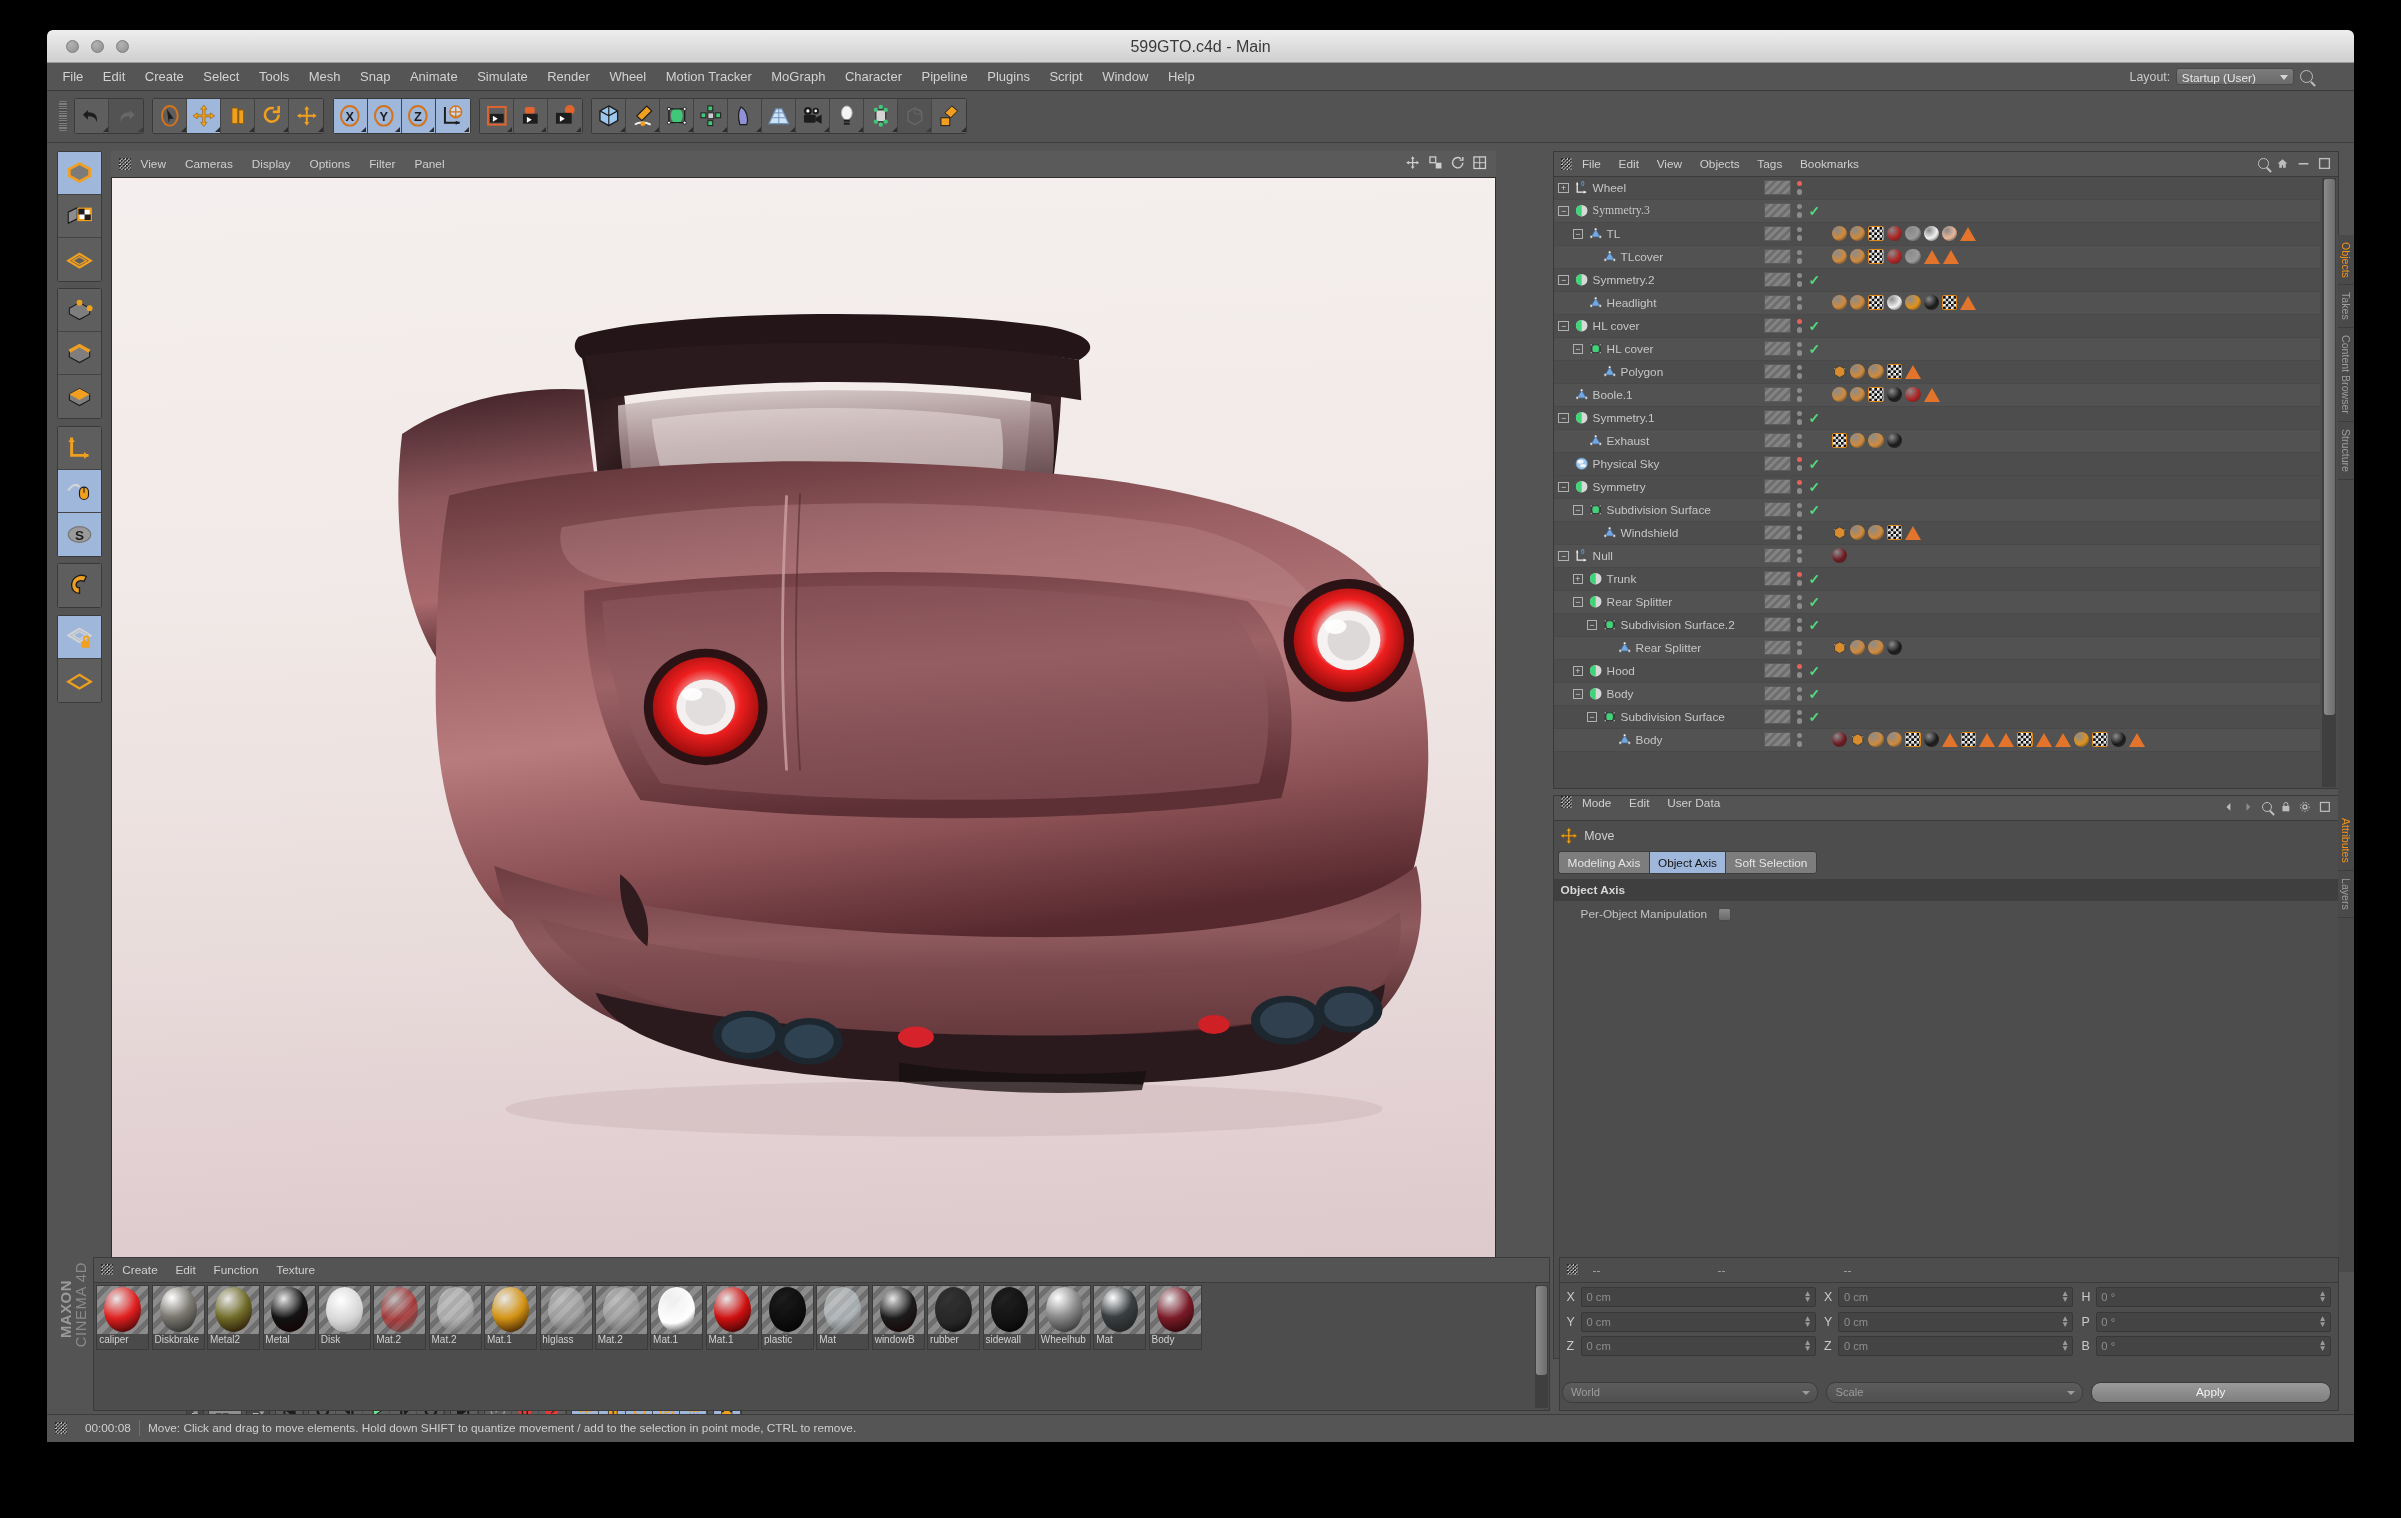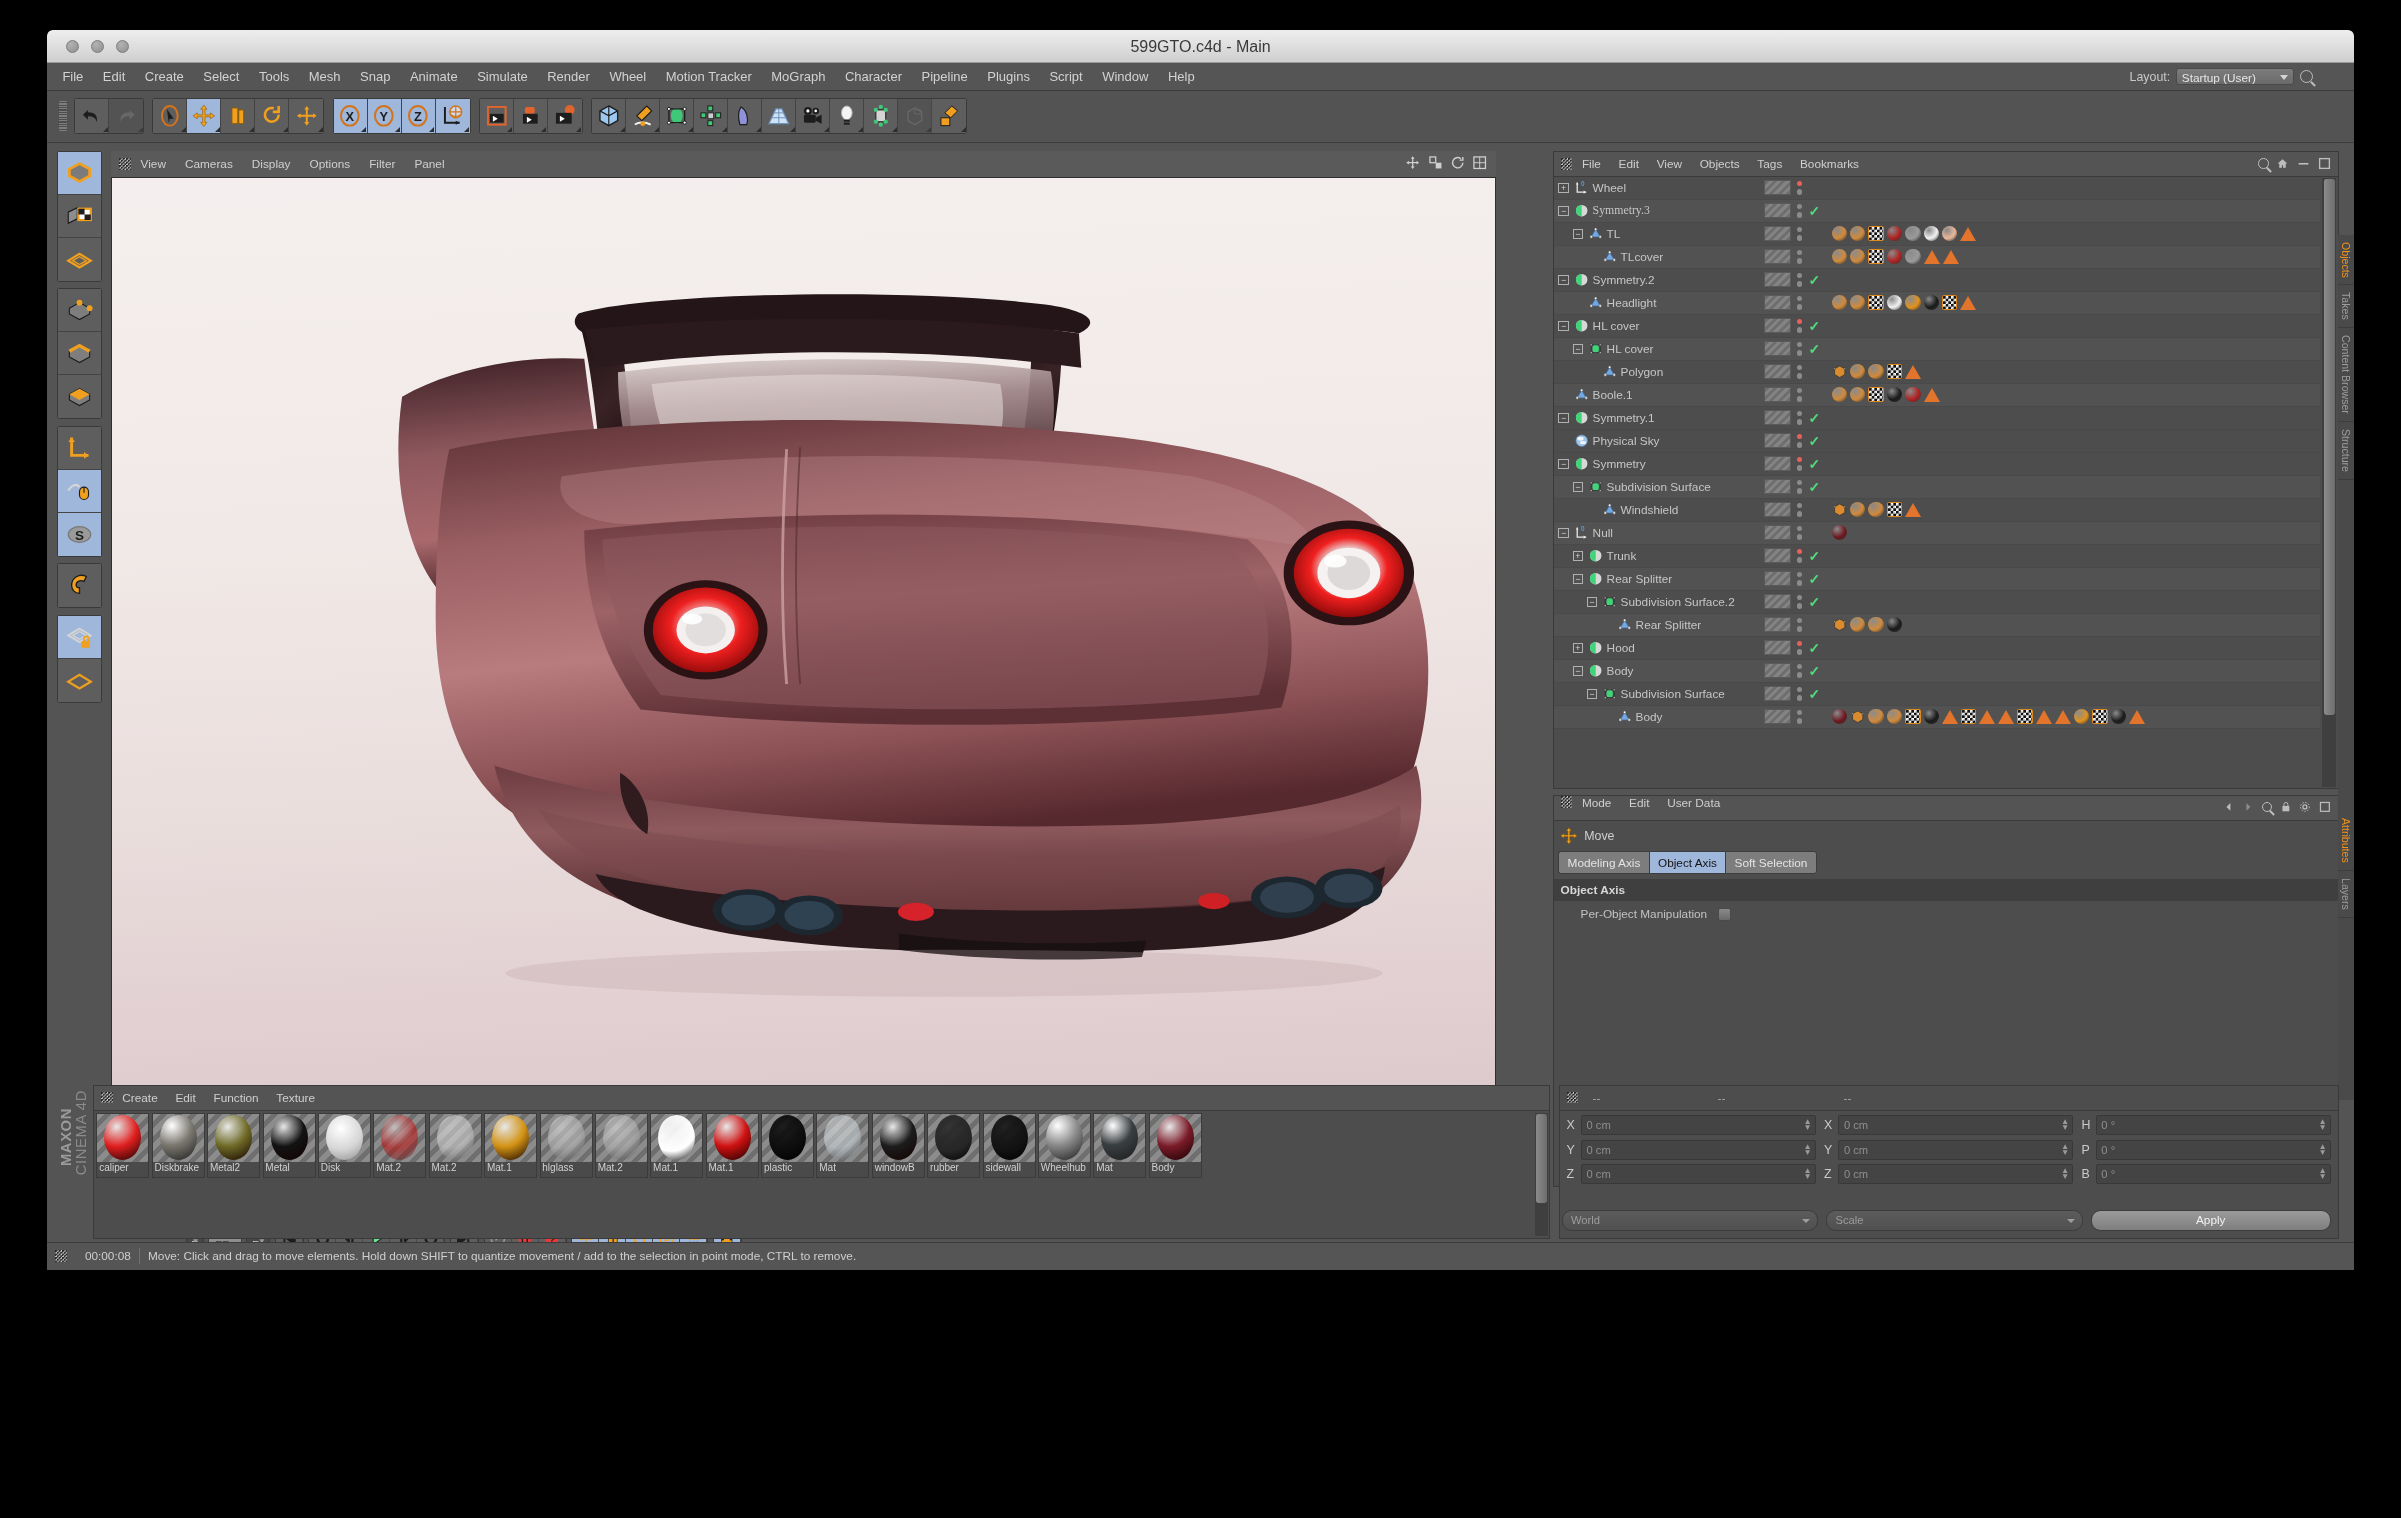--- a/index.html
+++ b/index.html
@@ -1,20 +1,20 @@
 <!DOCTYPE html>
 <html style="font-size:9.5px"><head>
 <meta charset="utf-8">
 <style>
   * { box-sizing: border-box; margin:0; padding:0; }
   html,body { width:2401px; height:1519px; background:#000; overflow:hidden;
               font-family:"Liberation Sans", sans-serif; }
 
   
-  #app { position:absolute; left:47px; top:29.5px; width:2307px; height:1240px;
+  #app { position:absolute; left:47px; top:29.5px; width:2307px; height:1412px;
          background:#545454; border-radius:5.9px 5.9px 0 0; overflow:hidden;
          box-shadow:0 0 23.6px rgba(0,0,0,.8); }
 
   #titlebar { height:33px; background:linear-gradient(#eeeeee,#cfcfcf);
               border-bottom:0.6px solid #9a9a9a; border-radius:5.3px 5.3px 0 0;
               position:relative; }
   #title { position:absolute; left:0; right:0; top:8.9px; text-align:center;
            font-size:16px; color:#3a3a3a; }
   .traffic { position:absolute; top:10.6px; display:flex; gap:11.8px; left:19px; }
   .tl { width:13px; height:13px; border-radius:50%;
@@ -1175,20 +1175,40 @@
                 <path d="M12 3a9 9 0 0 0 0 18z" fill="#3fd478"></path>
               </svg>
               <span class="oname" style="position: absolute; left: 39px;">Symmetry.1</span>
               <div class="tg"></div>
               <div class="dots">
                 <div class="dot"></div>
                 <div class="dot"></div>
               </div>
               <span class="chk">✓</span>
             </div>
+            <div class="orow alt">
+              <svg viewBox="0 0 24 24" width="15.4" height="15.4" style="position: absolute; left: 34px; top: 3.5px;">
+                <path d="M12 5l7 12H5z" fill="#76a8e0" stroke="#3b6ea8" stroke-width="1"></path>
+                <circle cx="12" cy="5" r="2" fill="#fff" stroke="#555"></circle>
+                <circle cx="19" cy="17" r="2" fill="#fff" stroke="#555"></circle>
+                <circle cx="5" cy="17" r="2" fill="#fff" stroke="#555"></circle>
+              </svg>
+              <span class="oname" style="position: absolute; left: 53px;">Exhaust</span>
+              <div class="tg"></div>
+              <div class="dots">
+                <div class="dot"></div>
+                <div class="dot"></div>
+              </div>
+              <div class="tagbar">
+                <div class="tagsq tg-checker"></div>
+                <div class="tagsq tg-mat" style="background: radial-gradient(circle at 33% 28%, rgba(255, 255, 255, 0.333), rgb(208, 138, 60) 55%, rgba(0, 0, 0, 0.4));"></div>
+                <div class="tagsq tg-mat" style="background: radial-gradient(circle at 33% 28%, rgba(255, 255, 255, 0.333), rgb(208, 138, 60) 55%, rgba(0, 0, 0, 0.4));"></div>
+                <div class="tagsq tg-mat" style="background: radial-gradient(circle at 33% 28%, rgba(255, 255, 255, 0.333), rgb(26, 26, 26) 55%, rgba(0, 0, 0, 0.4));"></div>
+              </div>
+            </div>
             <div class="orow">
               <svg viewBox="0 0 24 24" width="15.4" height="15.4" style="position: absolute; left: 20px; top: 3.5px;">
                 <circle cx="12" cy="12" r="9" fill="#9cc3e8" stroke="#5b84ad"></circle>
                 <ellipse cx="10" cy="9" rx="5" ry="3" fill="#f0f5fa"></ellipse>
                 <ellipse cx="14" cy="15" rx="5" ry="2.6" fill="#eef4f9"></ellipse>
               </svg>
               <span class="oname" style="position: absolute; left: 39px;">Physical Sky</span>
               <div class="tg"></div>
               <div class="dots">
                 <div class="dot red"></div>

